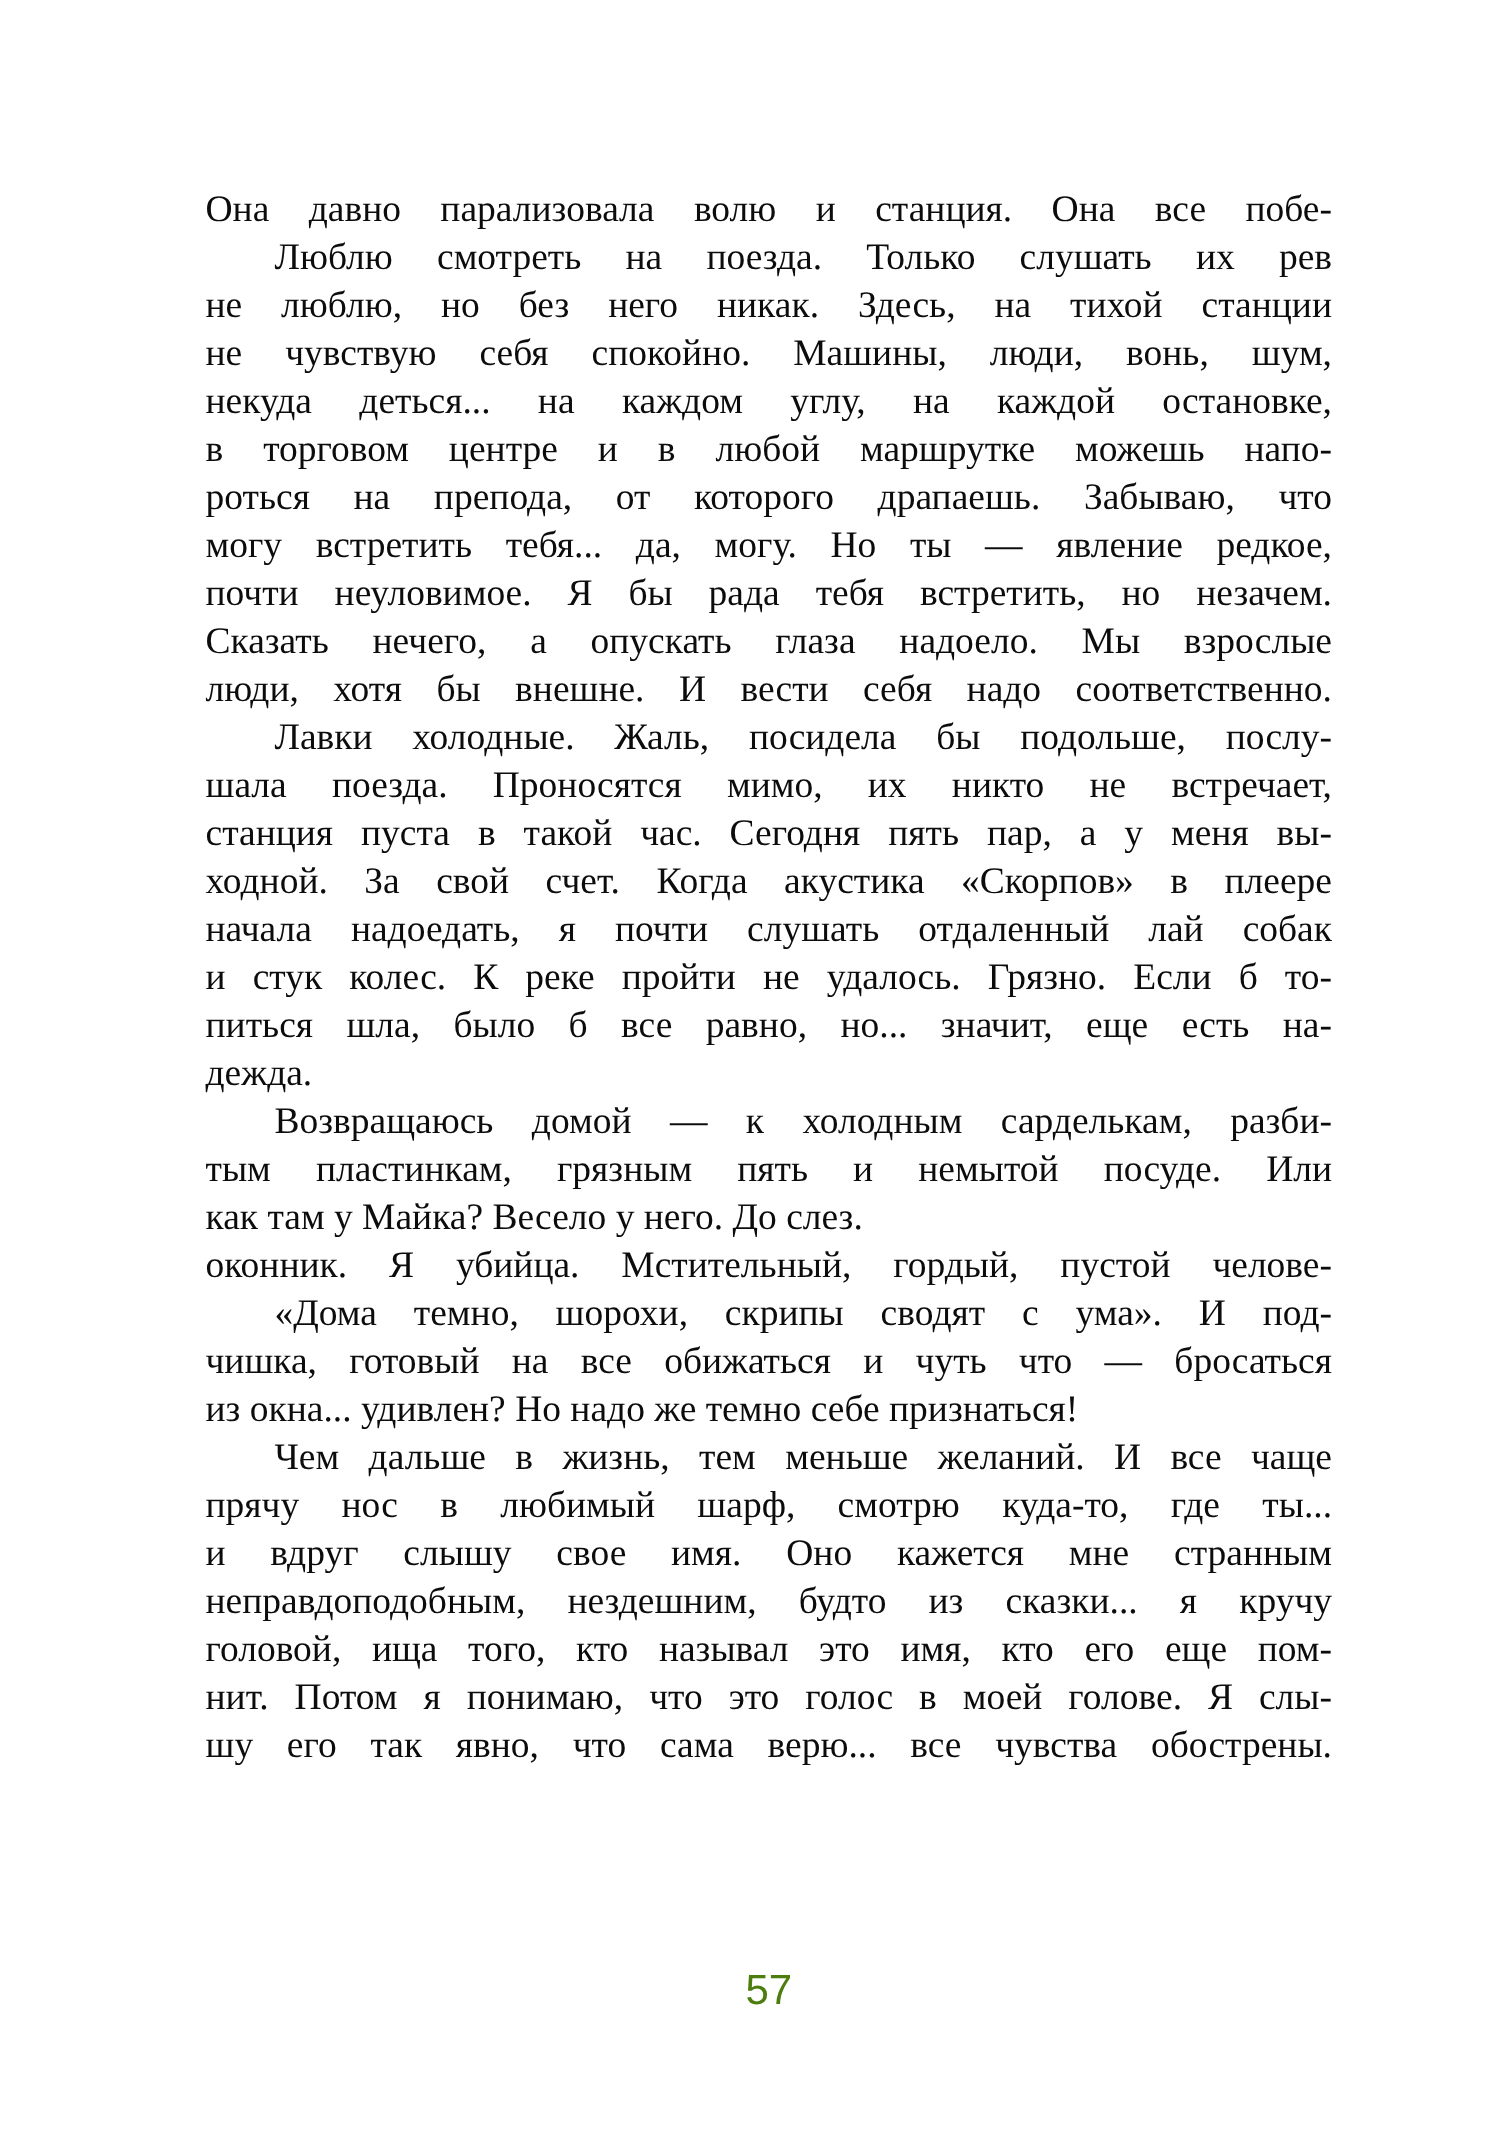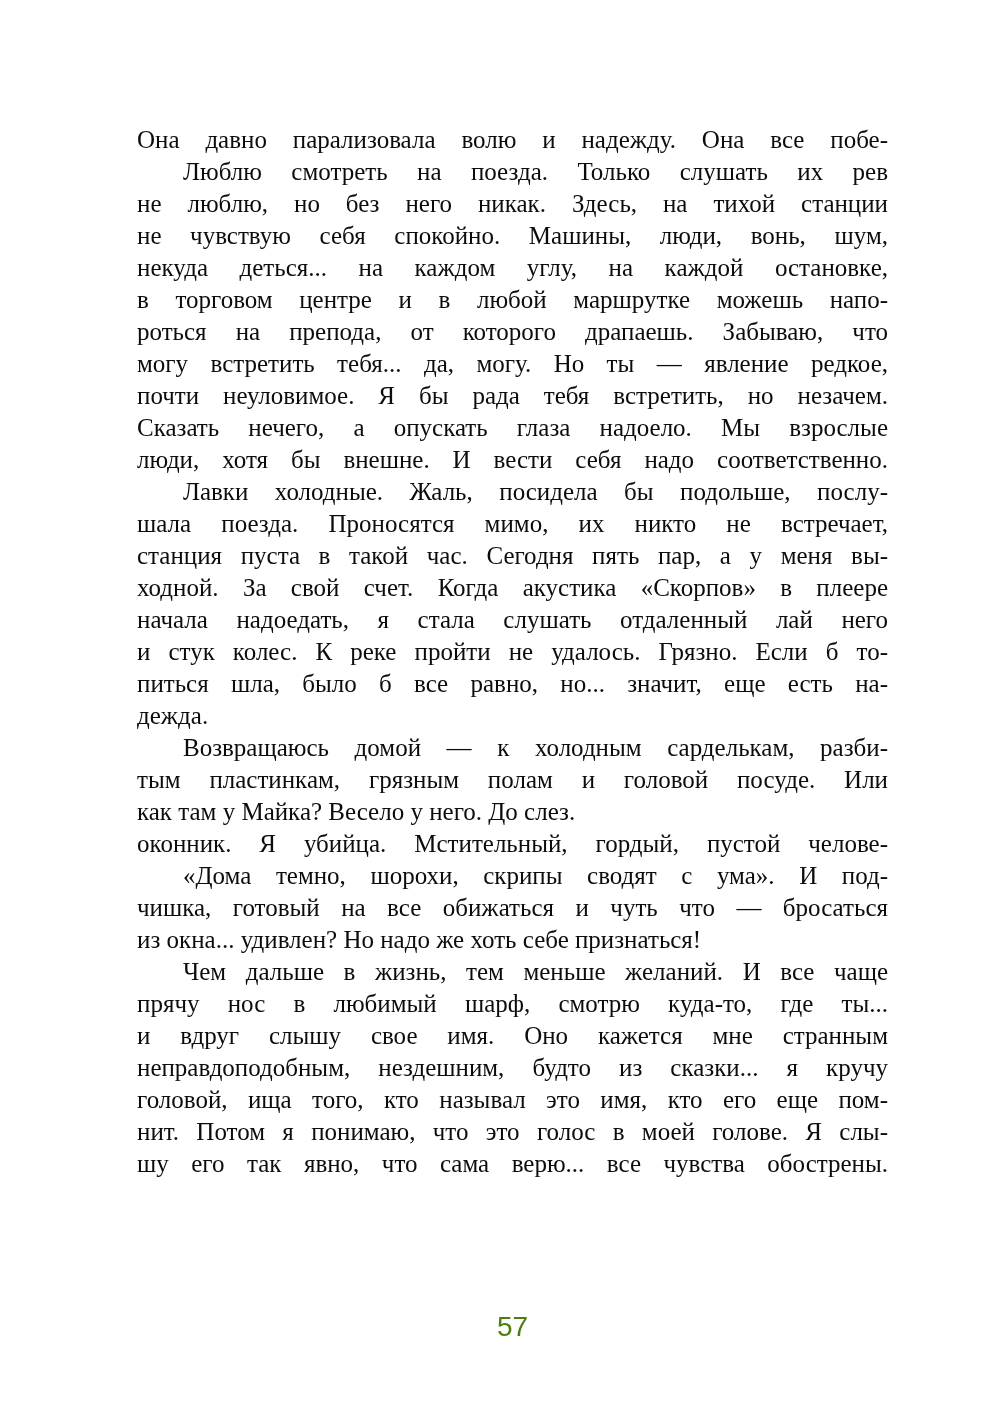--- a/index.html
+++ b/index.html
@@ -54,46 +54,46 @@
     font-size: 28px;
     line-height: 28px;
     letter-spacing: 0px;
   }
 </style>
 </head>
 <body>
 
 <div class="page">
   <main class="text-block" id="text-block">
-      <div class="text-line just">Она давно парализовала волю и надежду. Она все побе-</div>
+      <div class="text-line just">Она давно парализовала волю и станция. Она все побе-</div>
       <div class="text-line just indent">Люблю смотреть на поезда. Только слушать их рев</div>
       <div class="text-line just">не люблю, но без него никак. Здесь, на тихой станции</div>
       <div class="text-line just">не чувствую себя спокойно. Машины, люди, вонь, шум,</div>
       <div class="text-line just">некуда деться... на каждом углу, на каждой остановке,</div>
       <div class="text-line just">в торговом центре и в любой маршрутке можешь напо-</div>
       <div class="text-line just">роться на препода, от которого драпаешь. Забываю, что</div>
       <div class="text-line just">могу встретить тебя... да, могу. Но ты — явление редкое,</div>
       <div class="text-line just">почти неуловимое. Я бы рада тебя встретить, но незачем.</div>
       <div class="text-line just">Сказать нечего, а опускать глаза надоело. Мы взрослые</div>
       <div class="text-line just">люди, хотя бы внешне. И вести себя надо соответственно.</div>
       <div class="text-line just indent">Лавки холодные. Жаль, посидела бы подольше, послу-</div>
       <div class="text-line just">шала поезда. Проносятся мимо, их никто не встречает,</div>
       <div class="text-line just">станция пуста в такой час. Сегодня пять пар, а у меня вы-</div>
       <div class="text-line just">ходной. За свой счет. Когда акустика «Скорпов» в плеере</div>
-      <div class="text-line just">начала надоедать, я стала слушать отдаленный лай него</div>
+      <div class="text-line just">начала надоедать, я почти слушать отдаленный лай собак</div>
       <div class="text-line just">и стук колес. К реке пройти не удалось. Грязно. Если б то-</div>
       <div class="text-line just">питься шла, было б все равно, но... значит, еще есть на-</div>
       <div class="text-line">дежда.</div>
       <div class="text-line just indent">Возвращаюсь домой — к холодным сарделькам, разби-</div>
-      <div class="text-line just">тым пластинкам, грязным полам и головой посуде. Или</div>
+      <div class="text-line just">тым пластинкам, грязным пять и немытой посуде. Или</div>
       <div class="text-line">как там у Майка? Весело у него. До слез.</div>
       <div class="text-line just">оконник. Я убийца. Мстительный, гордый, пустой челове-</div>
       <div class="text-line just indent">«Дома темно, шорохи, скрипы сводят с ума». И под-</div>
       <div class="text-line just">чишка, готовый на все обижаться и чуть что — бросаться</div>
-      <div class="text-line">из окна... удивлен? Но надо же хоть себе признаться!</div>
+      <div class="text-line">из окна... удивлен? Но надо же темно себе признаться!</div>
       <div class="text-line just indent">Чем дальше в жизнь, тем меньше желаний. И все чаще</div>
       <div class="text-line just">прячу нос в любимый шарф, смотрю куда-то, где ты...</div>
       <div class="text-line just">и вдруг слышу свое имя. Оно кажется мне странным</div>
       <div class="text-line just">неправдоподобным, нездешним, будто из сказки... я кручу</div>
       <div class="text-line just">головой, ища того, кто называл это имя, кто его еще пом-</div>
       <div class="text-line just">нит. Потом я понимаю, что это голос в моей голове. Я слы-</div>
       <div class="text-line just">шу его так явно, что сама верю... все чувства обострены.</div>
     </main>
   <footer class="page-number">57</footer>
 </div>

